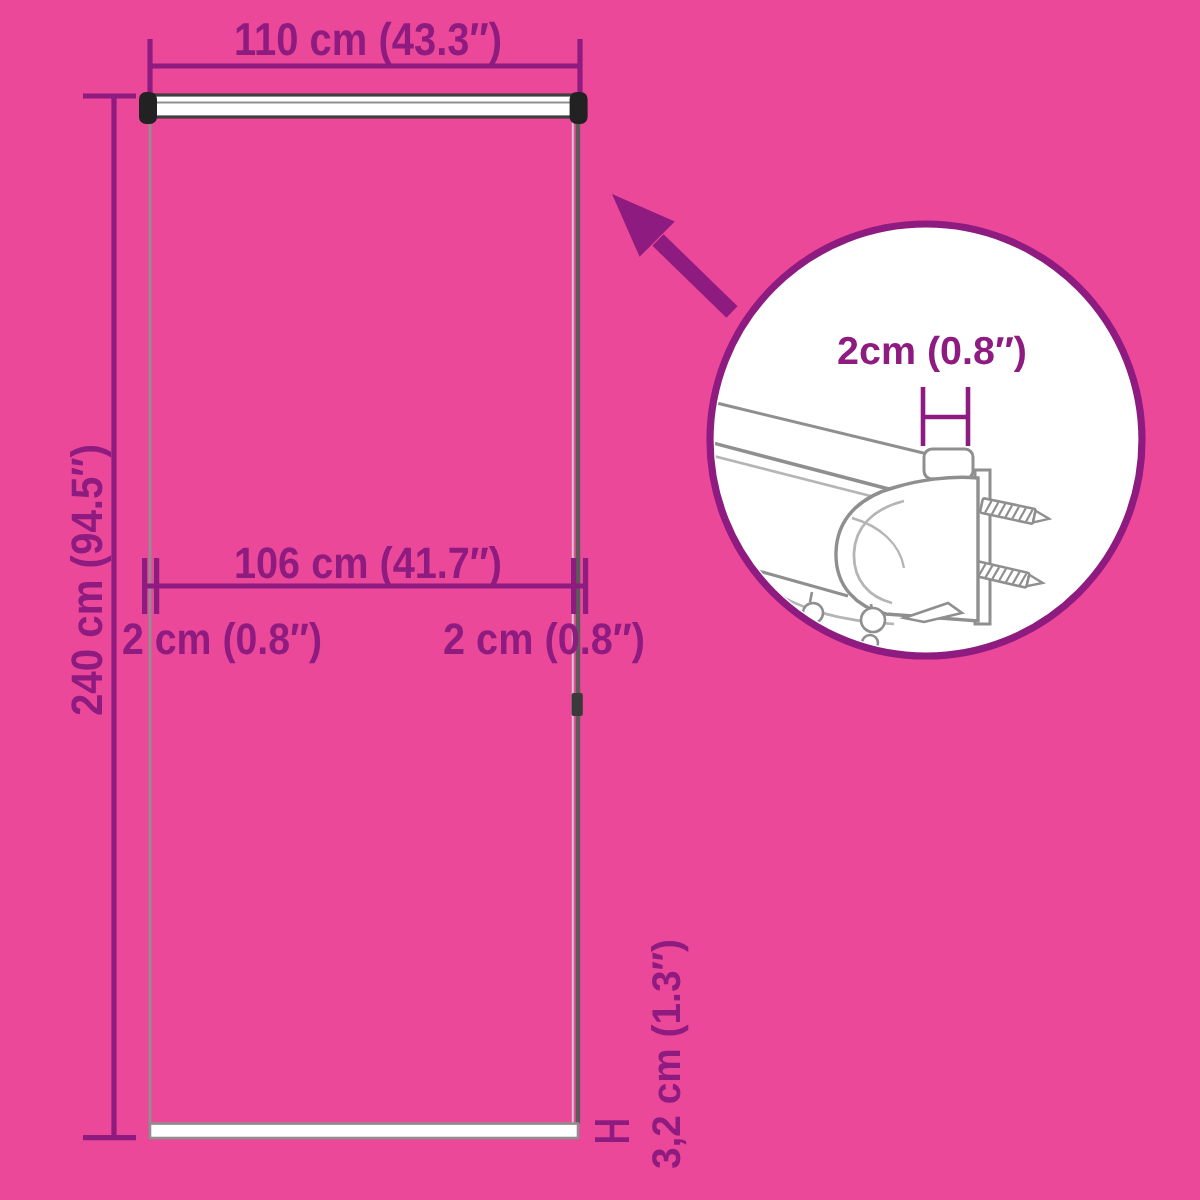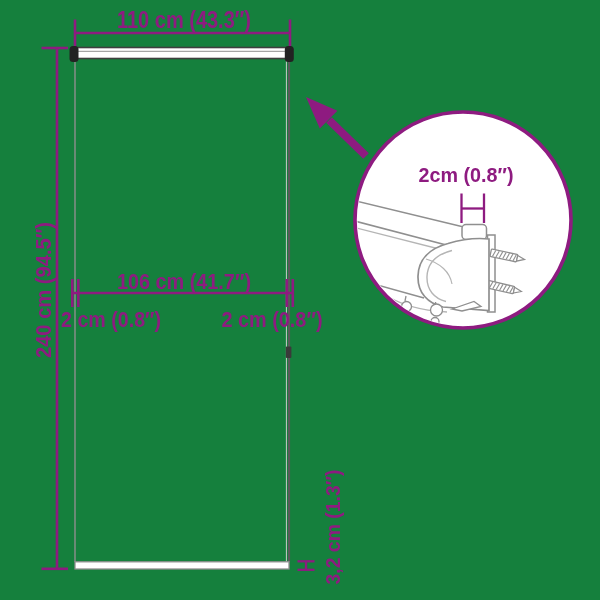--- a/index.html
+++ b/index.html
@@ -5,21 +5,21 @@
   :root{
     --accent:#8e1b80;
     --line:#8f8f8f;
     --soft:#b5b5b5;
     --dark:#222222;
   }
   html,body{margin:0;padding:0;background:#ffffff;}
   .stage{
     position:relative;
     width:600px;height:600px;
-    background:#15803d;
+    background:#ec4899;
     font-family:"Liberation Sans",sans-serif;
   }
   svg{display:block;}
   .dim{stroke:var(--accent);stroke-width:2.6;fill:none;stroke-linecap:butt;}
   .dim-thin{stroke:var(--accent);stroke-width:2.3;fill:none;}
   .dim-text{
     fill:var(--accent);
     font-family:"Liberation Sans",sans-serif;
     font-weight:bold;
   }

